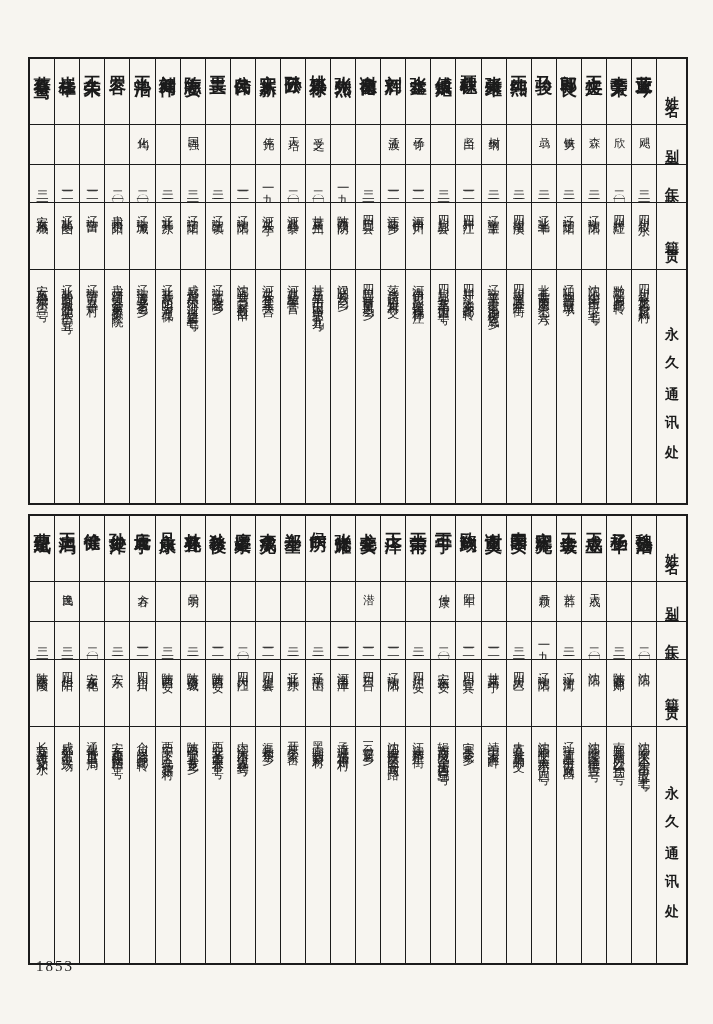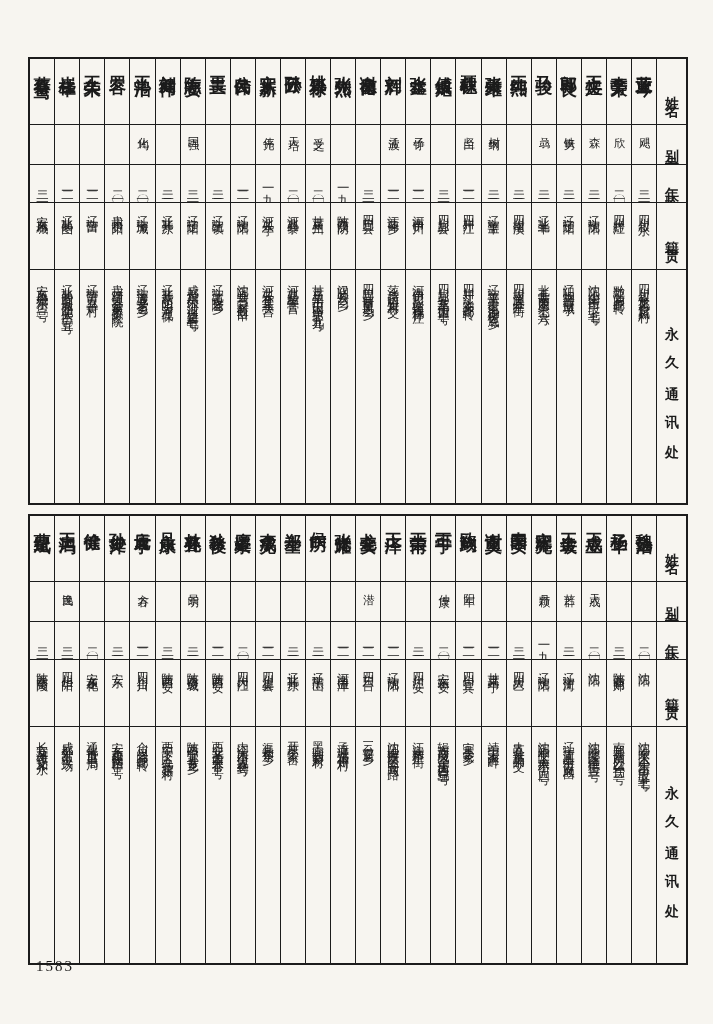--- a/index.html
+++ b/index.html
@@ -951,15 +951,15 @@
         </div>
         <div class="cell origin">
           <span class="vt">陕西高陵</span>
         </div>
         <div class="cell address">
           <span class="vt">长安草滩镇义和永</span>
         </div>
       </div>
     </div>
 
-  <div class="page-number">1583</div>
+  <div class="page-number">1853</div>
 
 </div>
 
 </body></html>

